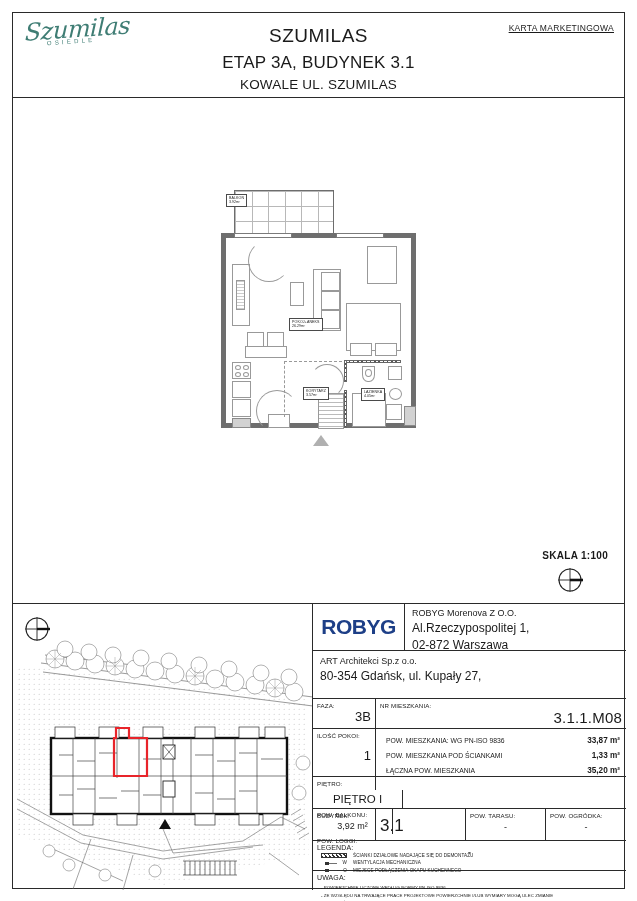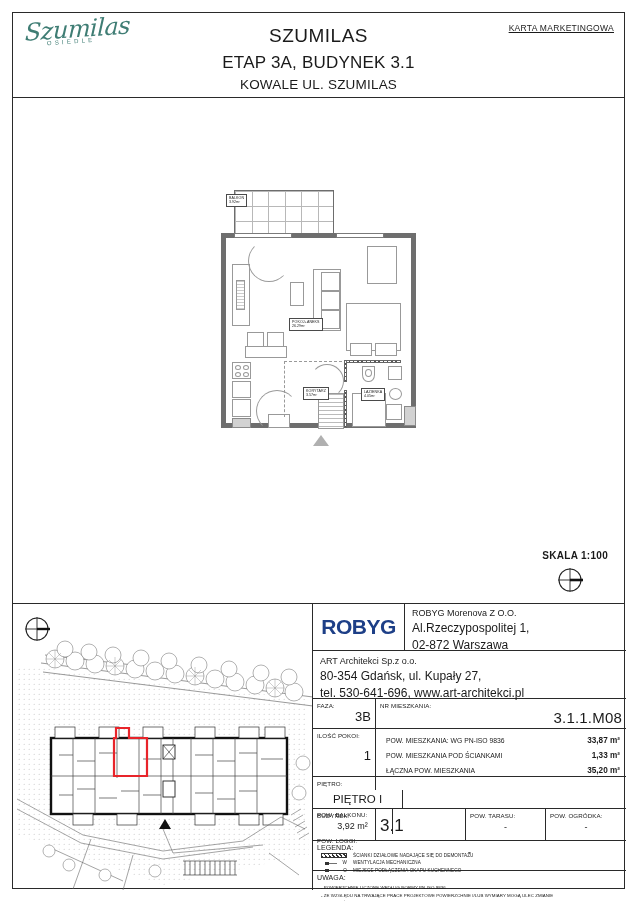--- a/index.html
+++ b/index.html
@@ -445,21 +445,20 @@
         <div class="dev-name">ROBYG Morenova Z O.O.</div>
         <div class="dev-line">Al.Rzeczypospolitej 1,</div>
         <div class="dev-line">02-872 Warszawa</div>
       </div>
     </div>
 
     <div class="tb-row" style="height:48px;">
       <div class="tb-cell" style="flex:1;padding-left:7px;padding-top:5px;">
         <div class="dev-name">ART Architekci Sp.z o.o.</div>
         <div class="dev-line">80-354 Gdańsk, ul. Kupały 27,</div>
-        <div class="dev-line">tel. 530-641-696, www.art-architekci.pl</div>
       </div>
     </div>
 
     <div class="tb-row" style="height:30px;">
       <div class="tb-cell bdr-r" style="width:63px;">
         <div class="lbl">FAZA:</div>
         <div class="big-val">3B</div>
       </div>
       <div class="tb-cell" style="flex:1;">
         <div class="lbl">NR MIESZKANIA:</div>

